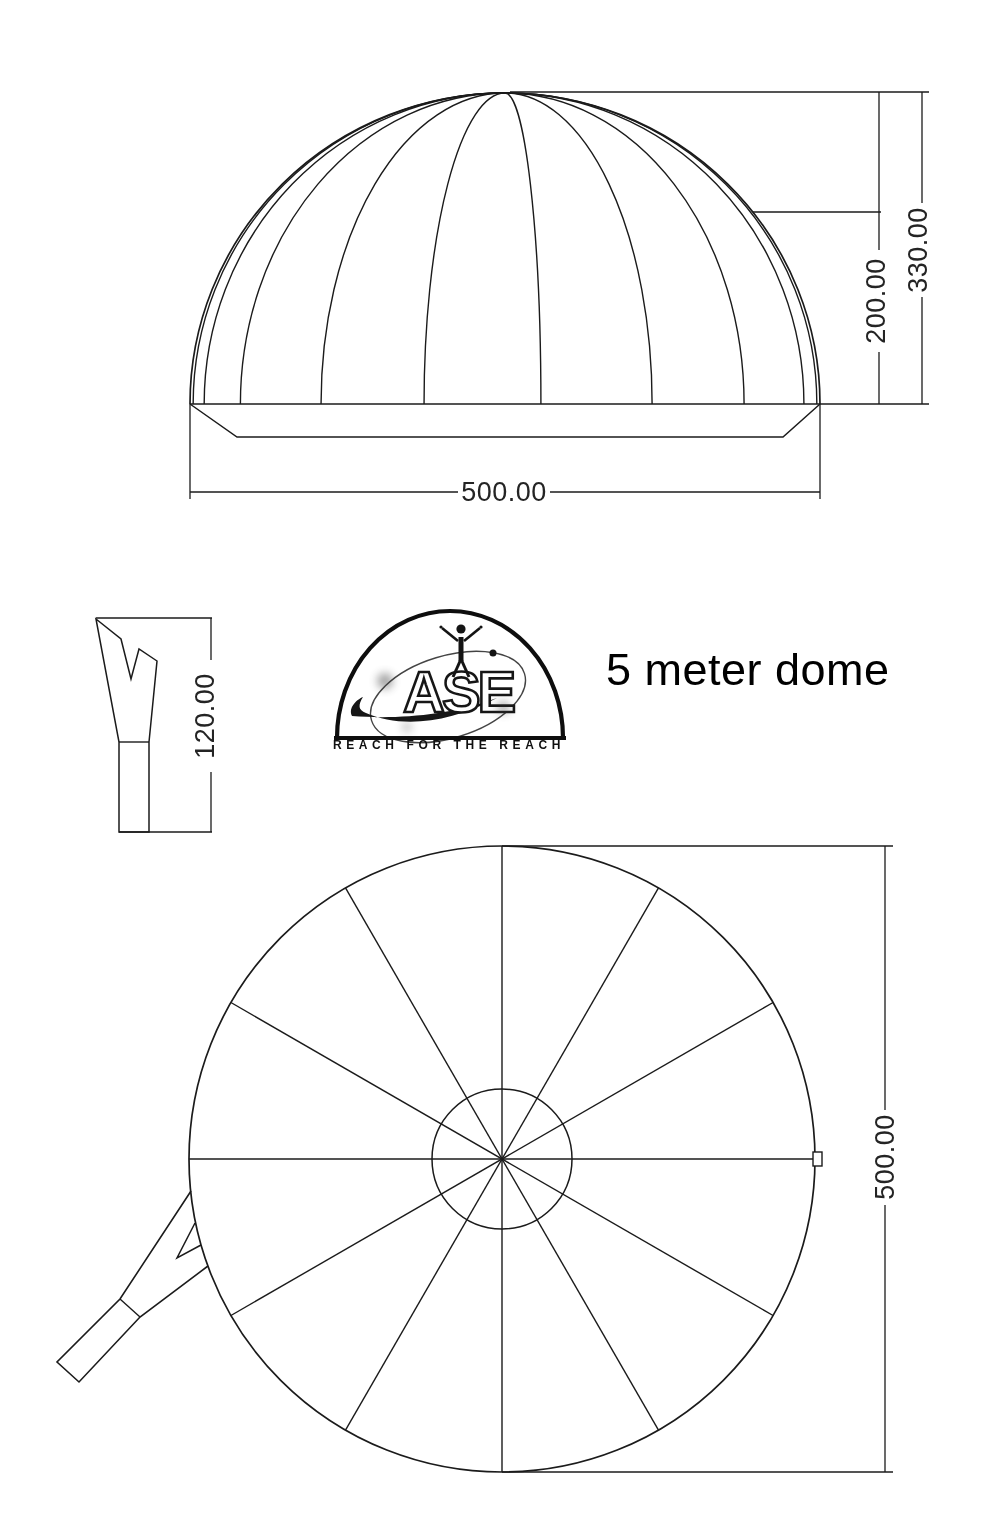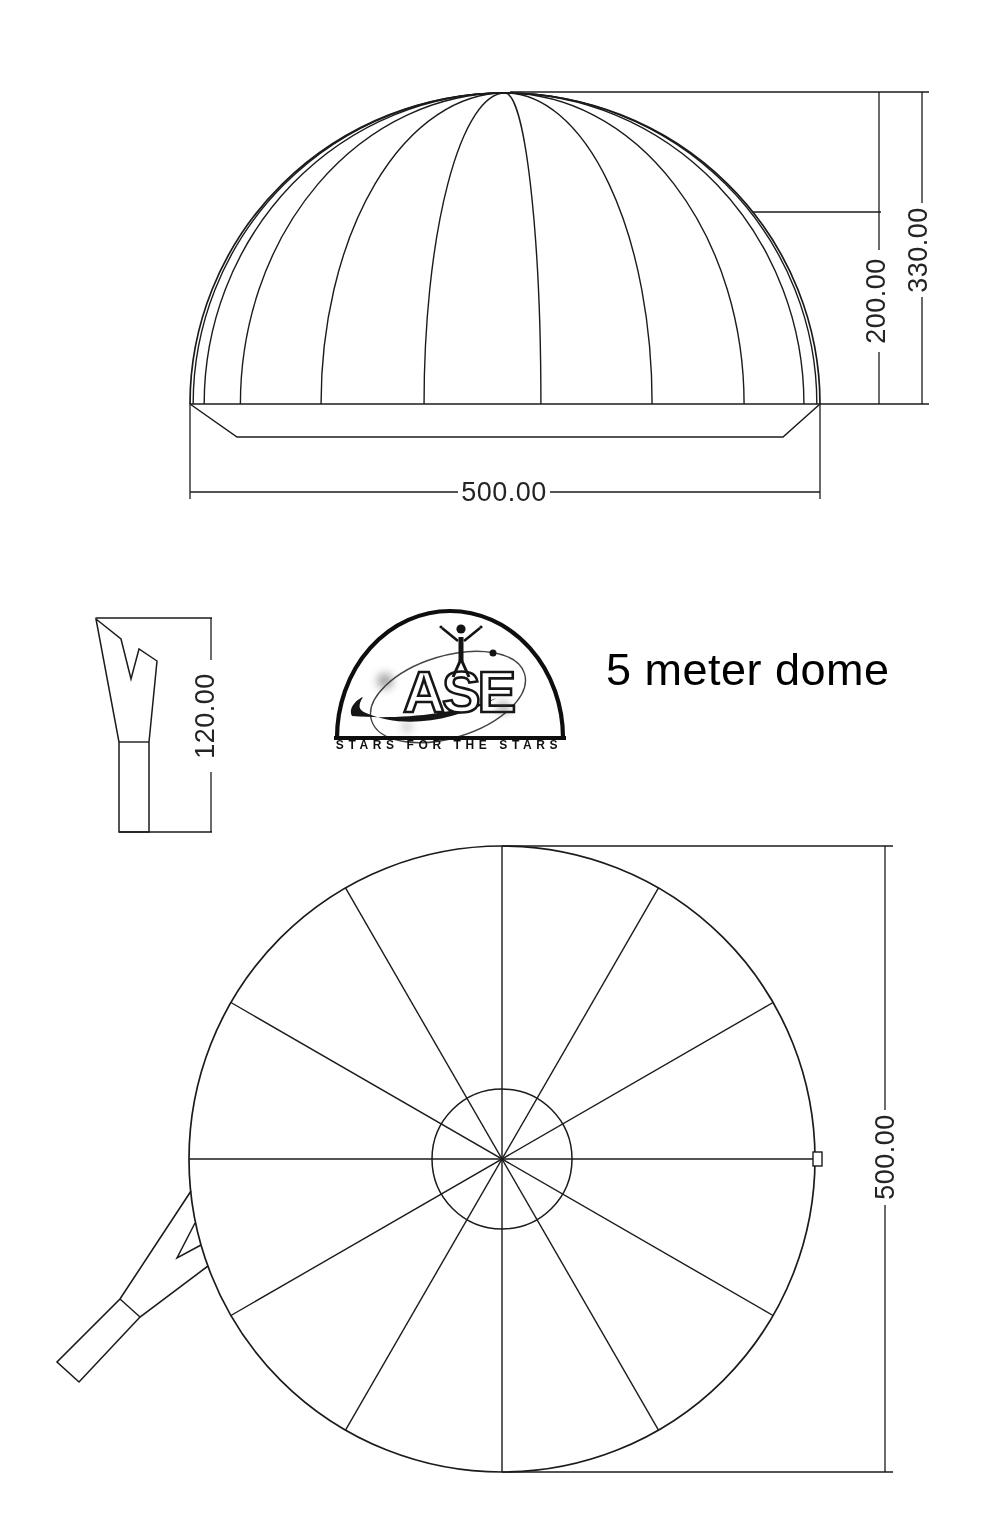--- a/index.html
+++ b/index.html
@@ -92,21 +92,21 @@
       </g>
       <circle cx="493" cy="653" r="3.5" fill="#141414"></circle>
     </g>
   </svg>
 
   <div class="smudge" style="left:377px;top:673px;width:16px;height:16px;"></div>
   <div class="smudge" style="left:497px;top:701px;width:13px;height:13px;opacity:.4;"></div>
   <div class="smudge" style="left:402px;top:722px;width:10px;height:10px;opacity:.3;"></div>
 
   <div class="title">5 meter dome</div>
-  <div class="tagline">STARS FOR THE STARS</div>
+  <div class="tagline">REACH FOR THE REACH</div>
 
   <div class="dim" style="left: 434px; top: 476px; color: rgb(36, 36, 36);">500.00</div>
   <div class="dim rot" style="left: 806px; top: 285px; color: rgb(36, 36, 36);">200.00</div>
   <div class="dim rot" style="left: 848px; top: 234px; color: rgb(36, 36, 36);">330.00</div>
   <div class="dim rot" style="left: 135px; top: 700px; color: rgb(36, 36, 36);">120.00</div>
   <div class="dim rot" style="left: 815px; top: 1141px; color: rgb(36, 36, 36);">500.00</div>
 
 </div>
 
 </body></html>

